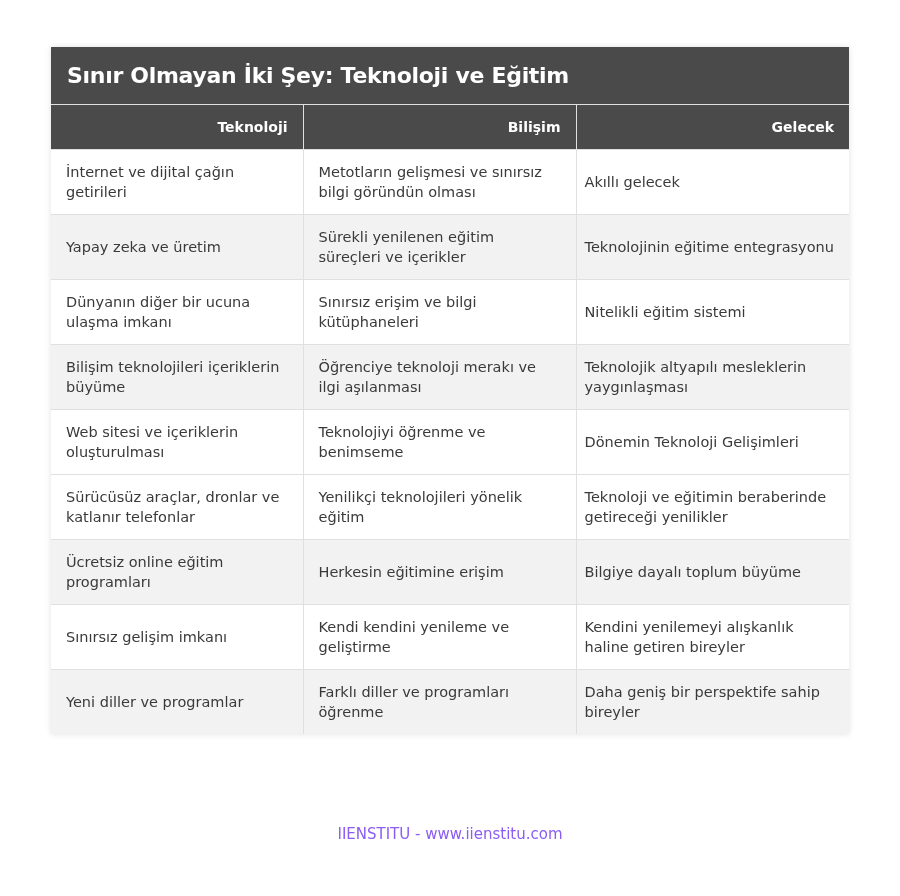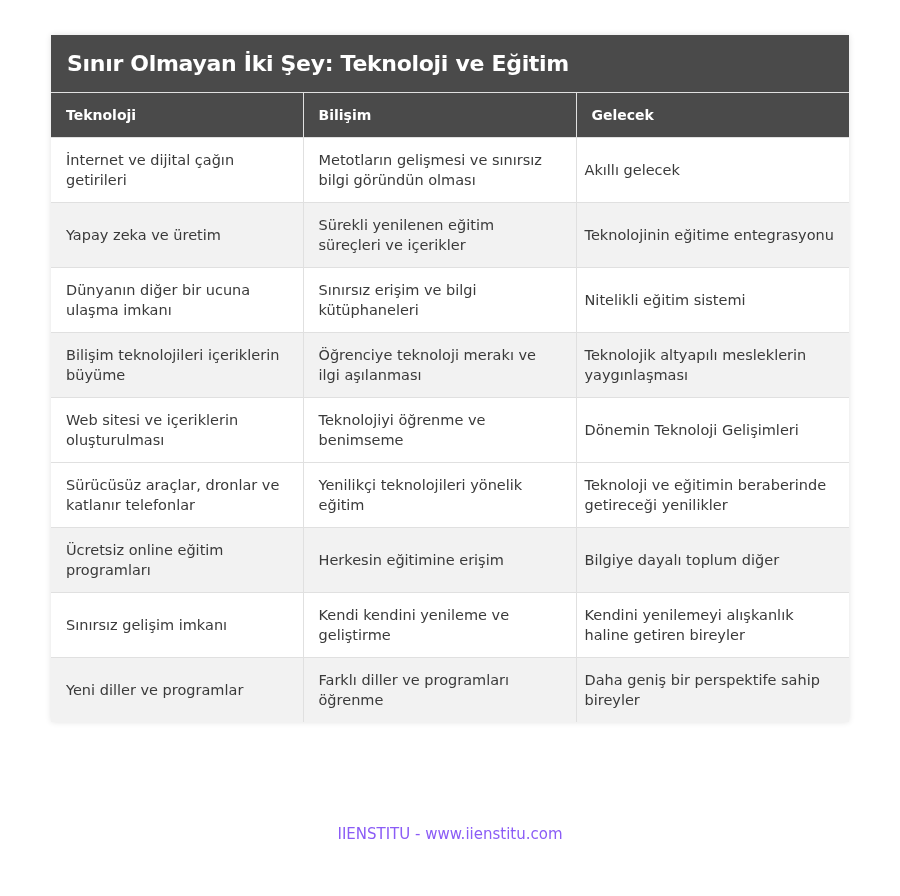--- a/index.html
+++ b/index.html
@@ -5,21 +5,21 @@
   html, body { margin: 0; padding: 0; }
   body {
     width: 900px; height: 896px;
     background: #ffffff;
     font-family: "DejaVu Sans", sans-serif;
     position: relative;
     overflow: hidden;
   }
   .card {
     position: absolute;
-    left: 51px; top: 35px;
+    left: 51px; top: 47px;
     width: 798px;
     box-shadow: 0 0 6px rgba(0,0,0,0.12);
     background: #fff;
   }
   .title-bar {
     background: #4a4a4a;
     height: 57px;
     display: flex; align-items: center;
     padding-left: 16px;
     color: #ffffff;
@@ -29,21 +29,21 @@
     border-bottom: 1px solid #e0e0e0;
   }
   table {
     border-collapse: collapse;
     width: 798px;
     table-layout: fixed;
   }
   th {
     background: #4a4a4a;
     color: #ffffff;
-    text-align: left;
+    text-align: right;
     font-size: 14px;
     font-weight: bold;
     height: 44px;
     padding: 0 15px;
     border-right: 1px solid #e0e0e0;
   }
   th:last-child { border-right: none; }
   td {
     font-size: 14.5px;
     color: #3a3a3a;
@@ -112,21 +112,21 @@
         <td>Dönemin Teknoloji Gelişimleri</td>
       </tr>
       <tr>
         <td>Sürücüsüz araçlar, dronlar ve katlanır telefonlar</td>
         <td>Yenilikçi teknolojileri yönelik eğitim</td>
         <td>Teknoloji ve eğitimin beraberinde getireceği yenilikler</td>
       </tr>
       <tr class="alt">
         <td>Ücretsiz online eğitim programları</td>
         <td>Herkesin eğitimine erişim</td>
-        <td>Bilgiye dayalı toplum diğer</td>
+        <td>Bilgiye dayalı toplum büyüme</td>
       </tr>
       <tr>
         <td>Sınırsız gelişim imkanı</td>
         <td>Kendi kendini yenileme ve geliştirme</td>
         <td>Kendini yenilemeyi alışkanlık haline getiren bireyler</td>
       </tr>
       <tr class="alt">
         <td>Yeni diller ve programlar</td>
         <td>Farklı diller ve programları öğrenme</td>
         <td>Daha geniş bir perspektife sahip bireyler</td>

